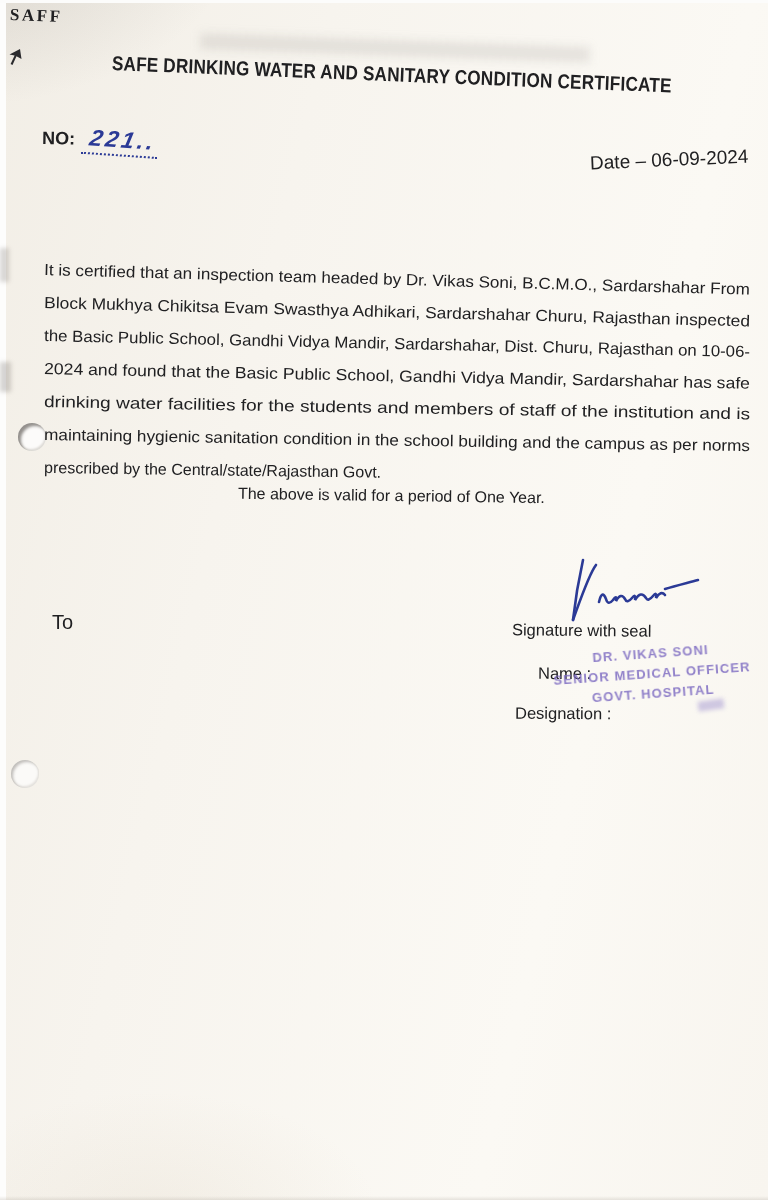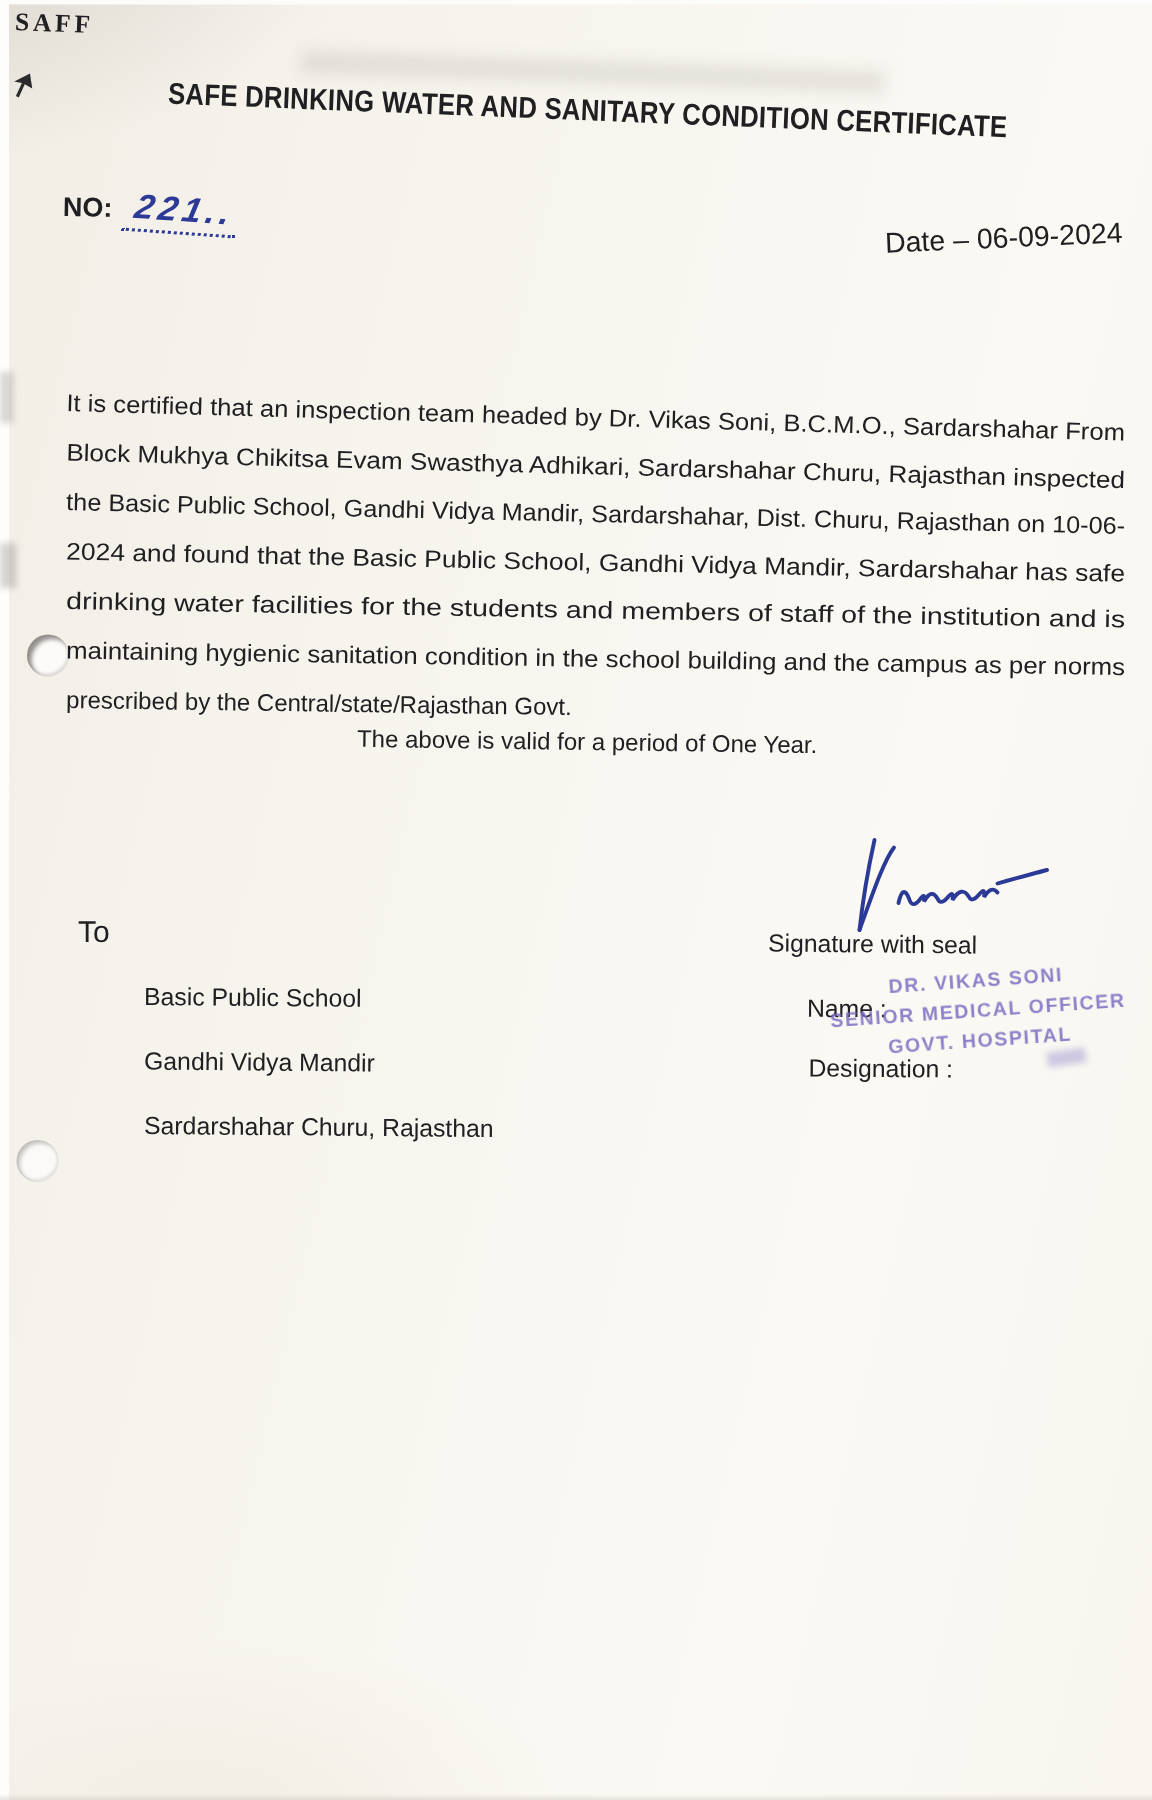--- a/index.html
+++ b/index.html
@@ -51,21 +51,21 @@
 
   .validity{left:238px;top:487px;font-size:16px;white-space:nowrap;}
 
   .to-label{left:52px;top:611px;font-size:20px;}
   .recipient{left:96px;top:656px;font-size:16.5px;}
   .recipient .rline{display:block;height:43px;white-space:nowrap;transform-origin:0 50%;}
 
   .sig-scribble{left:552px;top:556px;width:152px;height:70px;}
   .sig-caption{left:512px;top:621px;font-size:16.5px;white-space:nowrap;}
   .name-label{left:518px;top:664px;font-size:16.5px;white-space:nowrap;}
-  .desig-label{left:515px;top:704px;font-size:16.5px;white-space:nowrap;margin-left:24px;}
+  .desig-label{left:515px;top:704px;font-size:16.5px;white-space:nowrap;}
 
   .stamp{left:548px;top:644px;width:208px;transform:rotate(-4deg);transform-origin:50% 50%;
     color:var(--stamp-purple,#7e6cc2);opacity:.85;filter:blur(.3px);text-align:center;}
   .stamp .sline{display:block;font-size:13px;font-weight:bold;letter-spacing:1.1px;line-height:20px;white-space:nowrap;}
 </style>
 </head>
 <body>
 
 <div class="page">
 
@@ -97,25 +97,20 @@
     <span class="bline" style="transform: rotate(1.3deg) scaleX(1.0505);">the Basic Public School, Gandhi Vidya Mandir, Sardarshahar, Dist. Churu, Rajasthan on 10-06-</span>
     <span class="bline" style="transform: rotate(1.2deg) scaleX(1.0998);">2024 and found that the Basic Public School, Gandhi Vidya Mandir, Sardarshahar has safe</span>
     <span class="bline" style="transform: rotate(1deg) scaleX(1.189);">drinking water facilities for the students and members of staff of the institution and is</span>
     <span class="bline" style="transform: rotate(0.9deg) scaleX(1.0756);">maintaining hygienic sanitation condition in the school building and the campus as per norms</span>
     <span class="bline" style="transform: rotate(0.8deg);">prescribed by the Central/state/Rajasthan Govt.</span>
   </div>
 
   <div class="abs validity" style="transform: rotate(0.8deg);">The above is valid for a period of One Year.</div>
 
   <div class="abs to-label">To</div>
-  <div class="abs recipient">
-    <span class="rline" style="transform: rotate(0.5deg);">Basic Public School</span>
-    <span class="rline" style="transform: rotate(0.5deg);">Gandhi Vidya Mandir</span>
-    <span class="rline" style="transform: rotate(0.5deg);">Sardarshahar Churu, Rajasthan</span>
-  </div>
 
   <svg class="abs sig-scribble" viewBox="0 0 152 70" aria-hidden="true">
     <g fill="none" stroke="#2b3a96" stroke-width="2.6" stroke-linecap="round">
       <path d="M31,4 C27,22 23,46 21,64"></path>
       <path d="M21,64 C29,42 37,18 44,9"></path>
       <path d="M47,46 q3,-13 7,-3 q2,7 7,1 q4,-6 3,1 q5,-9 9,-2 q2,5 7,-1 q4,-5 3,2 q6,-10 11,-2 q2,4 7,-2 q4,-5 3,2 q5,-8 9,-3"></path>
       <path d="M113,33 C123,30 135,27 146,24"></path>
     </g>
   </svg>
   <div class="abs sig-caption" style="transform: rotate(0.6deg);">Signature with seal</div>

